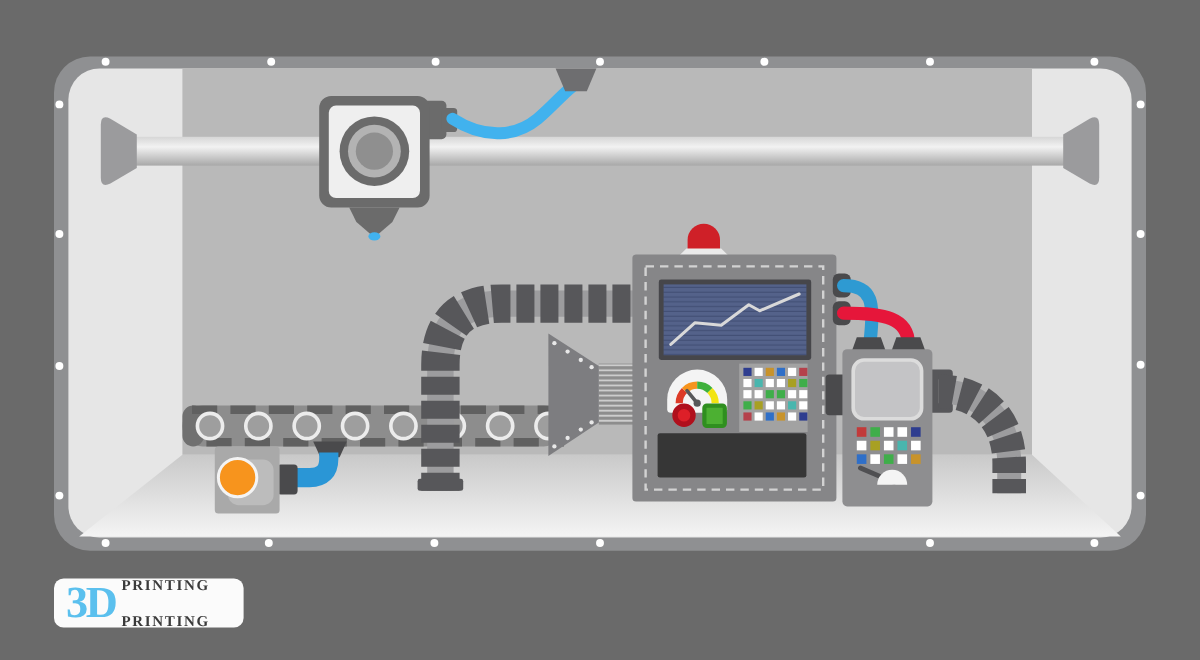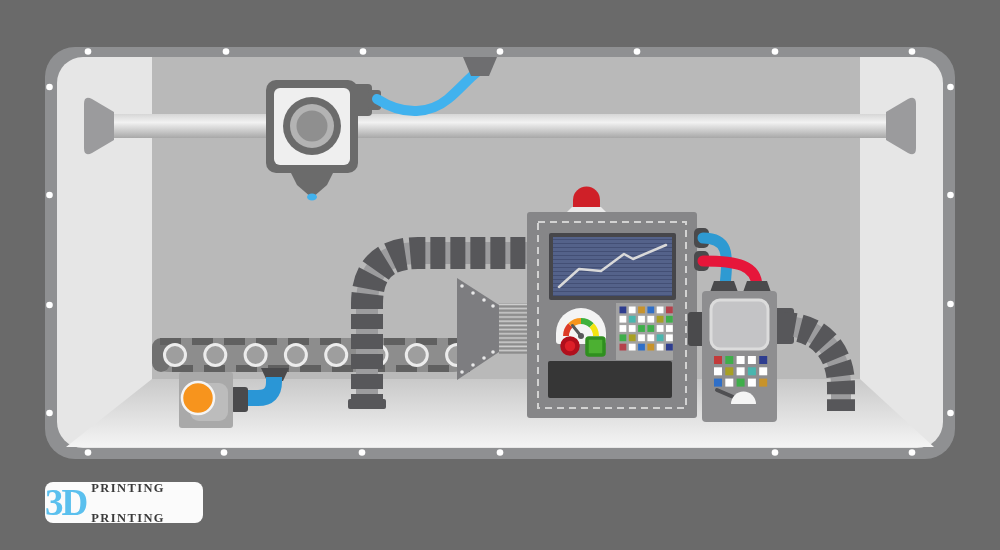--- a/index.html
+++ b/index.html
@@ -1,21 +1,21 @@
 <!DOCTYPE html>
 <html><head>
 <meta charset="utf-8">
 <style>
   html,body{margin:0;padding:0;background:#6a6a6a;}
   .stage{position:relative;width:1000px;height:550px;background:#6a6a6a;overflow:hidden;
          font-family:"Liberation Sans",sans-serif;}
   .stage svg{position:absolute;left:0;top:0;}
   
   .logo{position:absolute;left:45px;top:482px;width:158px;height:41px;background:#fbfbfb;
-        border-radius:8px;display:flex;align-items:center;box-sizing:border-box;}
+        border-radius:8px;display:flex;align-items:center;padding-left:10px;box-sizing:border-box;}
   .logo-mark{font-family:"Liberation Serif",serif;font-weight:bold;font-size:37px;line-height:36px;
         color:#5bc0ee;letter-spacing:-2px;margin-right:5px;}
   .logo-words{display:flex;flex-direction:column;justify-content:center;gap:16px;}
   .logo-words span{font-family:"Liberation Serif",serif;font-weight:700;font-size:12.5px;
         line-height:14px;color:#3a3a3a;letter-spacing:1.4px;}
 </style>
 </head>
 <body>
 
 <div class="stage">

